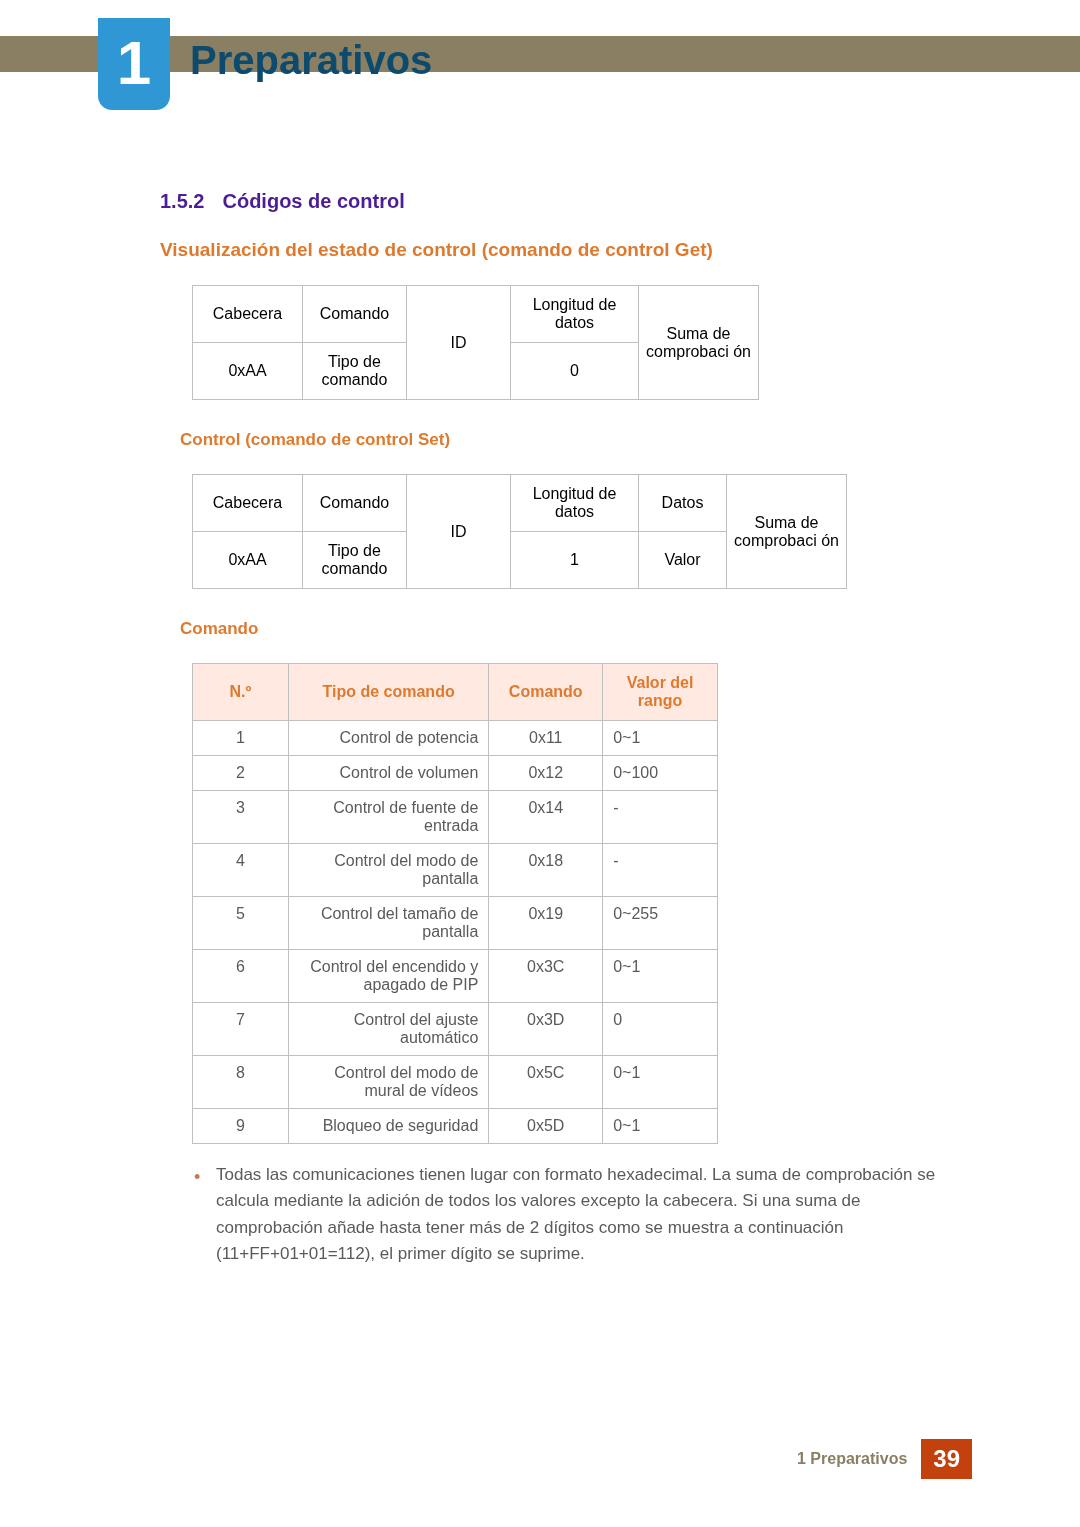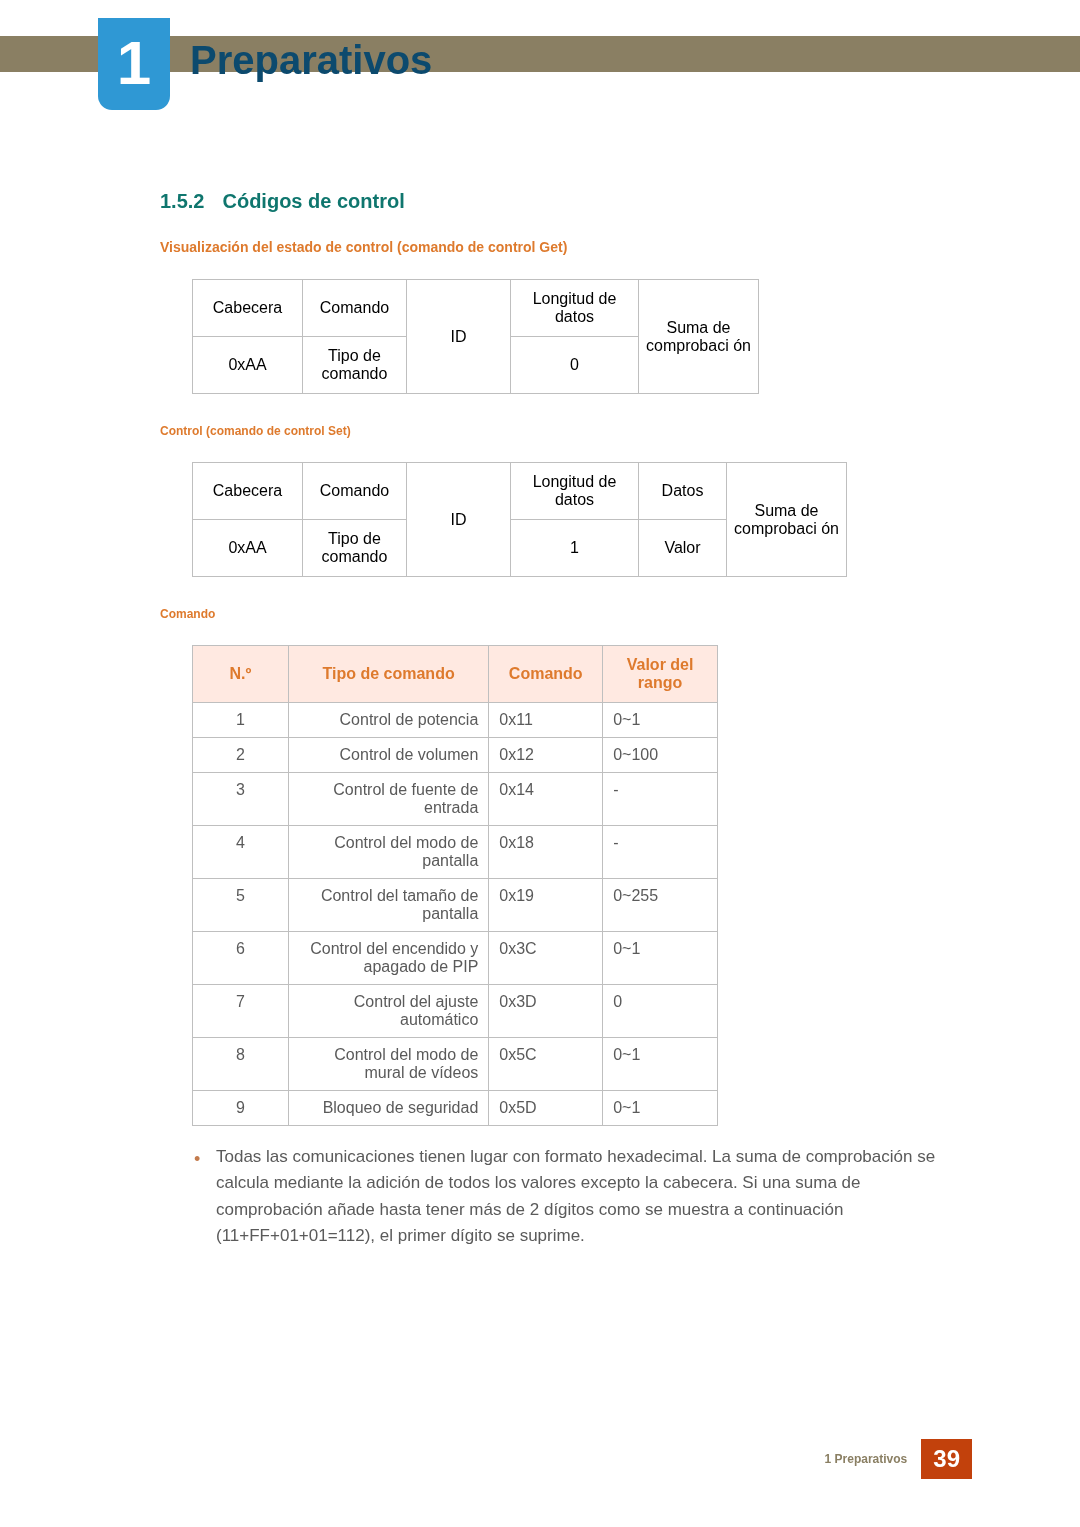--- a/index.html
+++ b/index.html
@@ -43,33 +43,33 @@
     font-weight: 700;
     color: #0c4a6e;
   }
   .content {
     position: absolute;
     top: 190px;
     left: 160px;
     right: 110px;
   }
   .sec-heading {
-    color: #0f766e;
+    color: #4c1d95;
     font-size: 20px;
     font-weight: 700;
     margin-bottom: 26px;
   }
   .sec-heading .num { margin-right: 18px; }
   .sub-heading {
     color: #de7a2d;
-    font-size: 14px;
+    font-size: 19px;
     font-weight: 700;
     margin-bottom: 24px;
   }
-  .sub-heading.small { font-size: 12px; }
+  .sub-heading.small { font-size: 17px; margin-left: 20px; }
   table.proto {
     border-collapse: collapse;
     margin: 0 0 30px 32px;
     font-size: 16px;
     color: #000000;
   }
   table.proto td {
     border: 1px solid #bfbfbf;
     padding: 10px 6px;
     text-align: center;
@@ -97,21 +97,21 @@
     text-align: center;
     vertical-align: middle;
   }
   table.commands td {
     border: 1px solid #bfbfbf;
     padding: 8px 10px;
     vertical-align: top;
   }
   .c-num { width: 116px; text-align: center; }
   .c-tipo { width: 236px; text-align: right; }
-  .c-cmd { width: 122px; text-align: left; }
+  .c-cmd { width: 122px; text-align: center; }
   .c-rng { width: 132px; }
   ul.notes {
     list-style: none;
     margin-left: 30px;
     font-size: 17px;
     line-height: 1.55;
     color: #5a5a5a;
   }
   ul.notes li {
     position: relative;
@@ -128,21 +128,21 @@
   }
   .footer {
     position: absolute;
     bottom: 48px;
     right: 108px;
     display: flex;
     align-items: center;
   }
   .footer-label {
     color: #8a7f63;
-    font-size: 12px;
+    font-size: 16px;
     font-weight: 700;
     margin-right: 14px;
   }
   .footer-page {
     background: #c2410c;
     color: #fff;
     font-weight: 700;
     font-size: 24px;
     padding: 6px 12px;
   }

